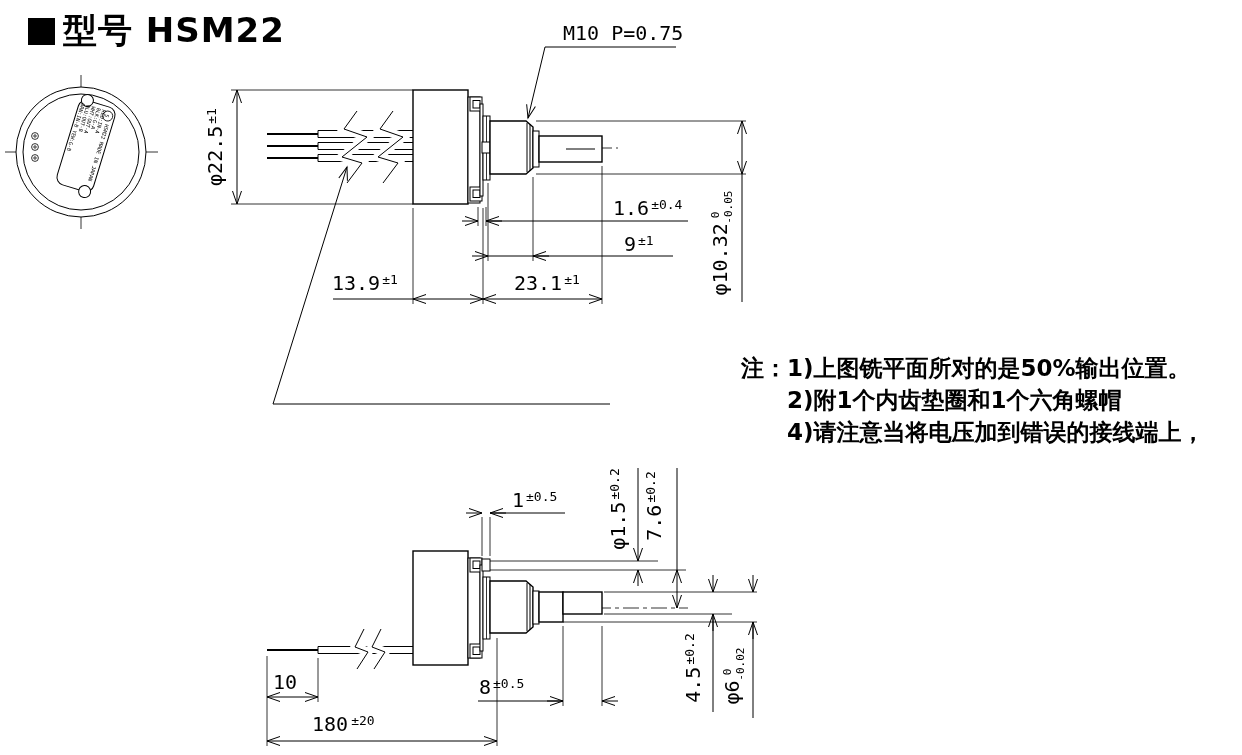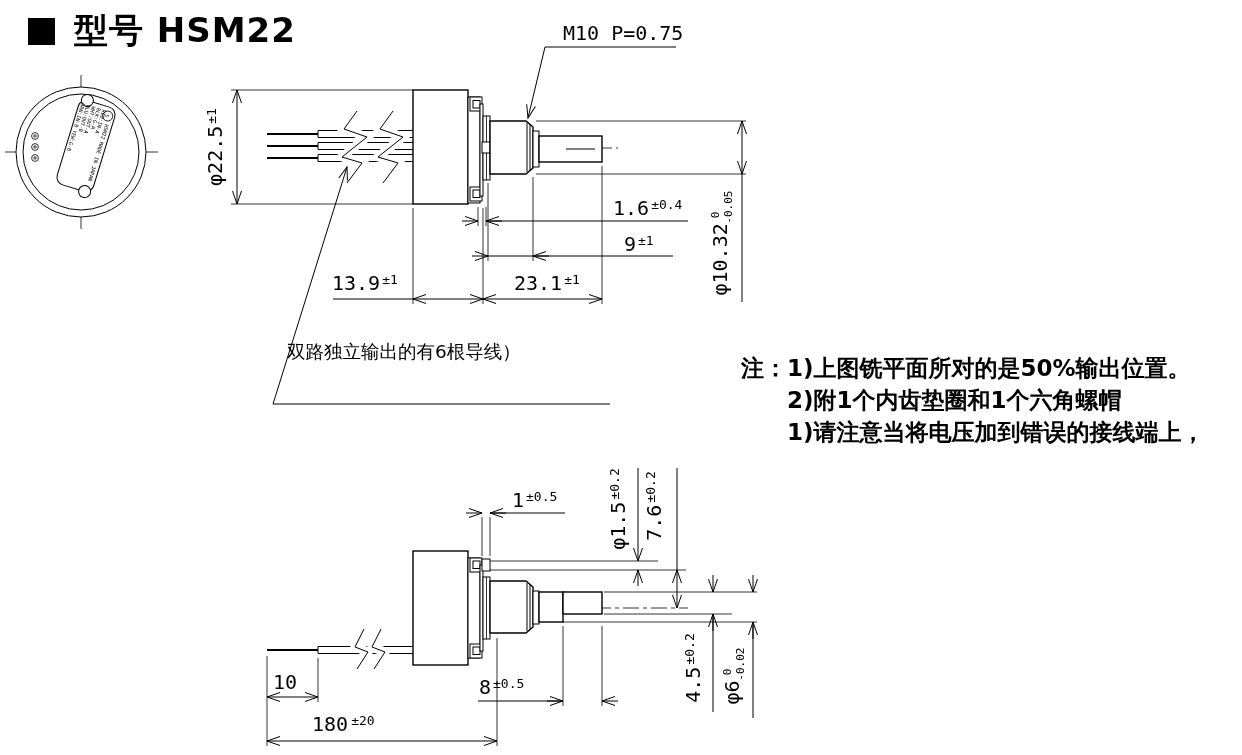--- a/index.html
+++ b/index.html
@@ -1,20 +1,20 @@
 <!DOCTYPE html>
 <html><head>
 <meta charset="utf-8">
 <style>
   html,body{margin:0;padding:0;background:#fff;}
   #page{position:relative;width:1242px;height:755px;background:#ffffff;overflow:hidden;
         font-family:"DejaVu Sans",sans-serif;color:#000;}
   #page svg{position:absolute;left:0;top:0;}
   .ovl{position:absolute;white-space:nowrap;}
-  #title{left:28px;top:8px;display:flex;align-items:center;gap:19px;
+  #title{left:28px;top:8px;display:flex;align-items:center;gap:8px;
          font-size:34px;font-weight:bold;letter-spacing:1px;}
   #title .sq{width:27px;height:27px;background:#000;display:inline-block;}
   #wire-note{left:287px;top:341px;font-size:18.5px;line-height:21px;font-weight:500;}
   #notes{left:741px;top:352px;font-size:23px;line-height:32px;font-weight:bold;display:flex;}
   #notes .items>div{white-space:nowrap;}
   #notes .items>div:nth-child(4){padding-left:15px;}
   
   .ln{stroke:#000;stroke-width:1;fill:none;}
   .fillw{fill:#fff;stroke:#000;stroke-width:1.4;}
   .fillw1{fill:#fff;stroke:#000;stroke-width:1;}
@@ -314,25 +314,24 @@
     </g>
   </g>
 </svg>
 
 <div id="title" class="ovl">
   <span class="sq"></span>
   <span>型号 HSM22</span>
 </div>
 
 <div id="wire-note" class="ovl">
-  <div>双路独立输出的有6根导线）</div>
 </div>
 
 <div id="notes" class="ovl">
   <div class="prefix">注：</div>
   <div class="items">
     <div>1)上图铣平面所对的是50%输出位置。</div>
     <div>2)附1个内齿垫圈和1个六角螺帽</div>
-    <div>1)请注意当将电压加到错误的接线端上，</div>
+    <div>4)请注意当将电压加到错误的接线端上，</div>
   </div>
 </div>
 
 </div>
 
 </body></html>

